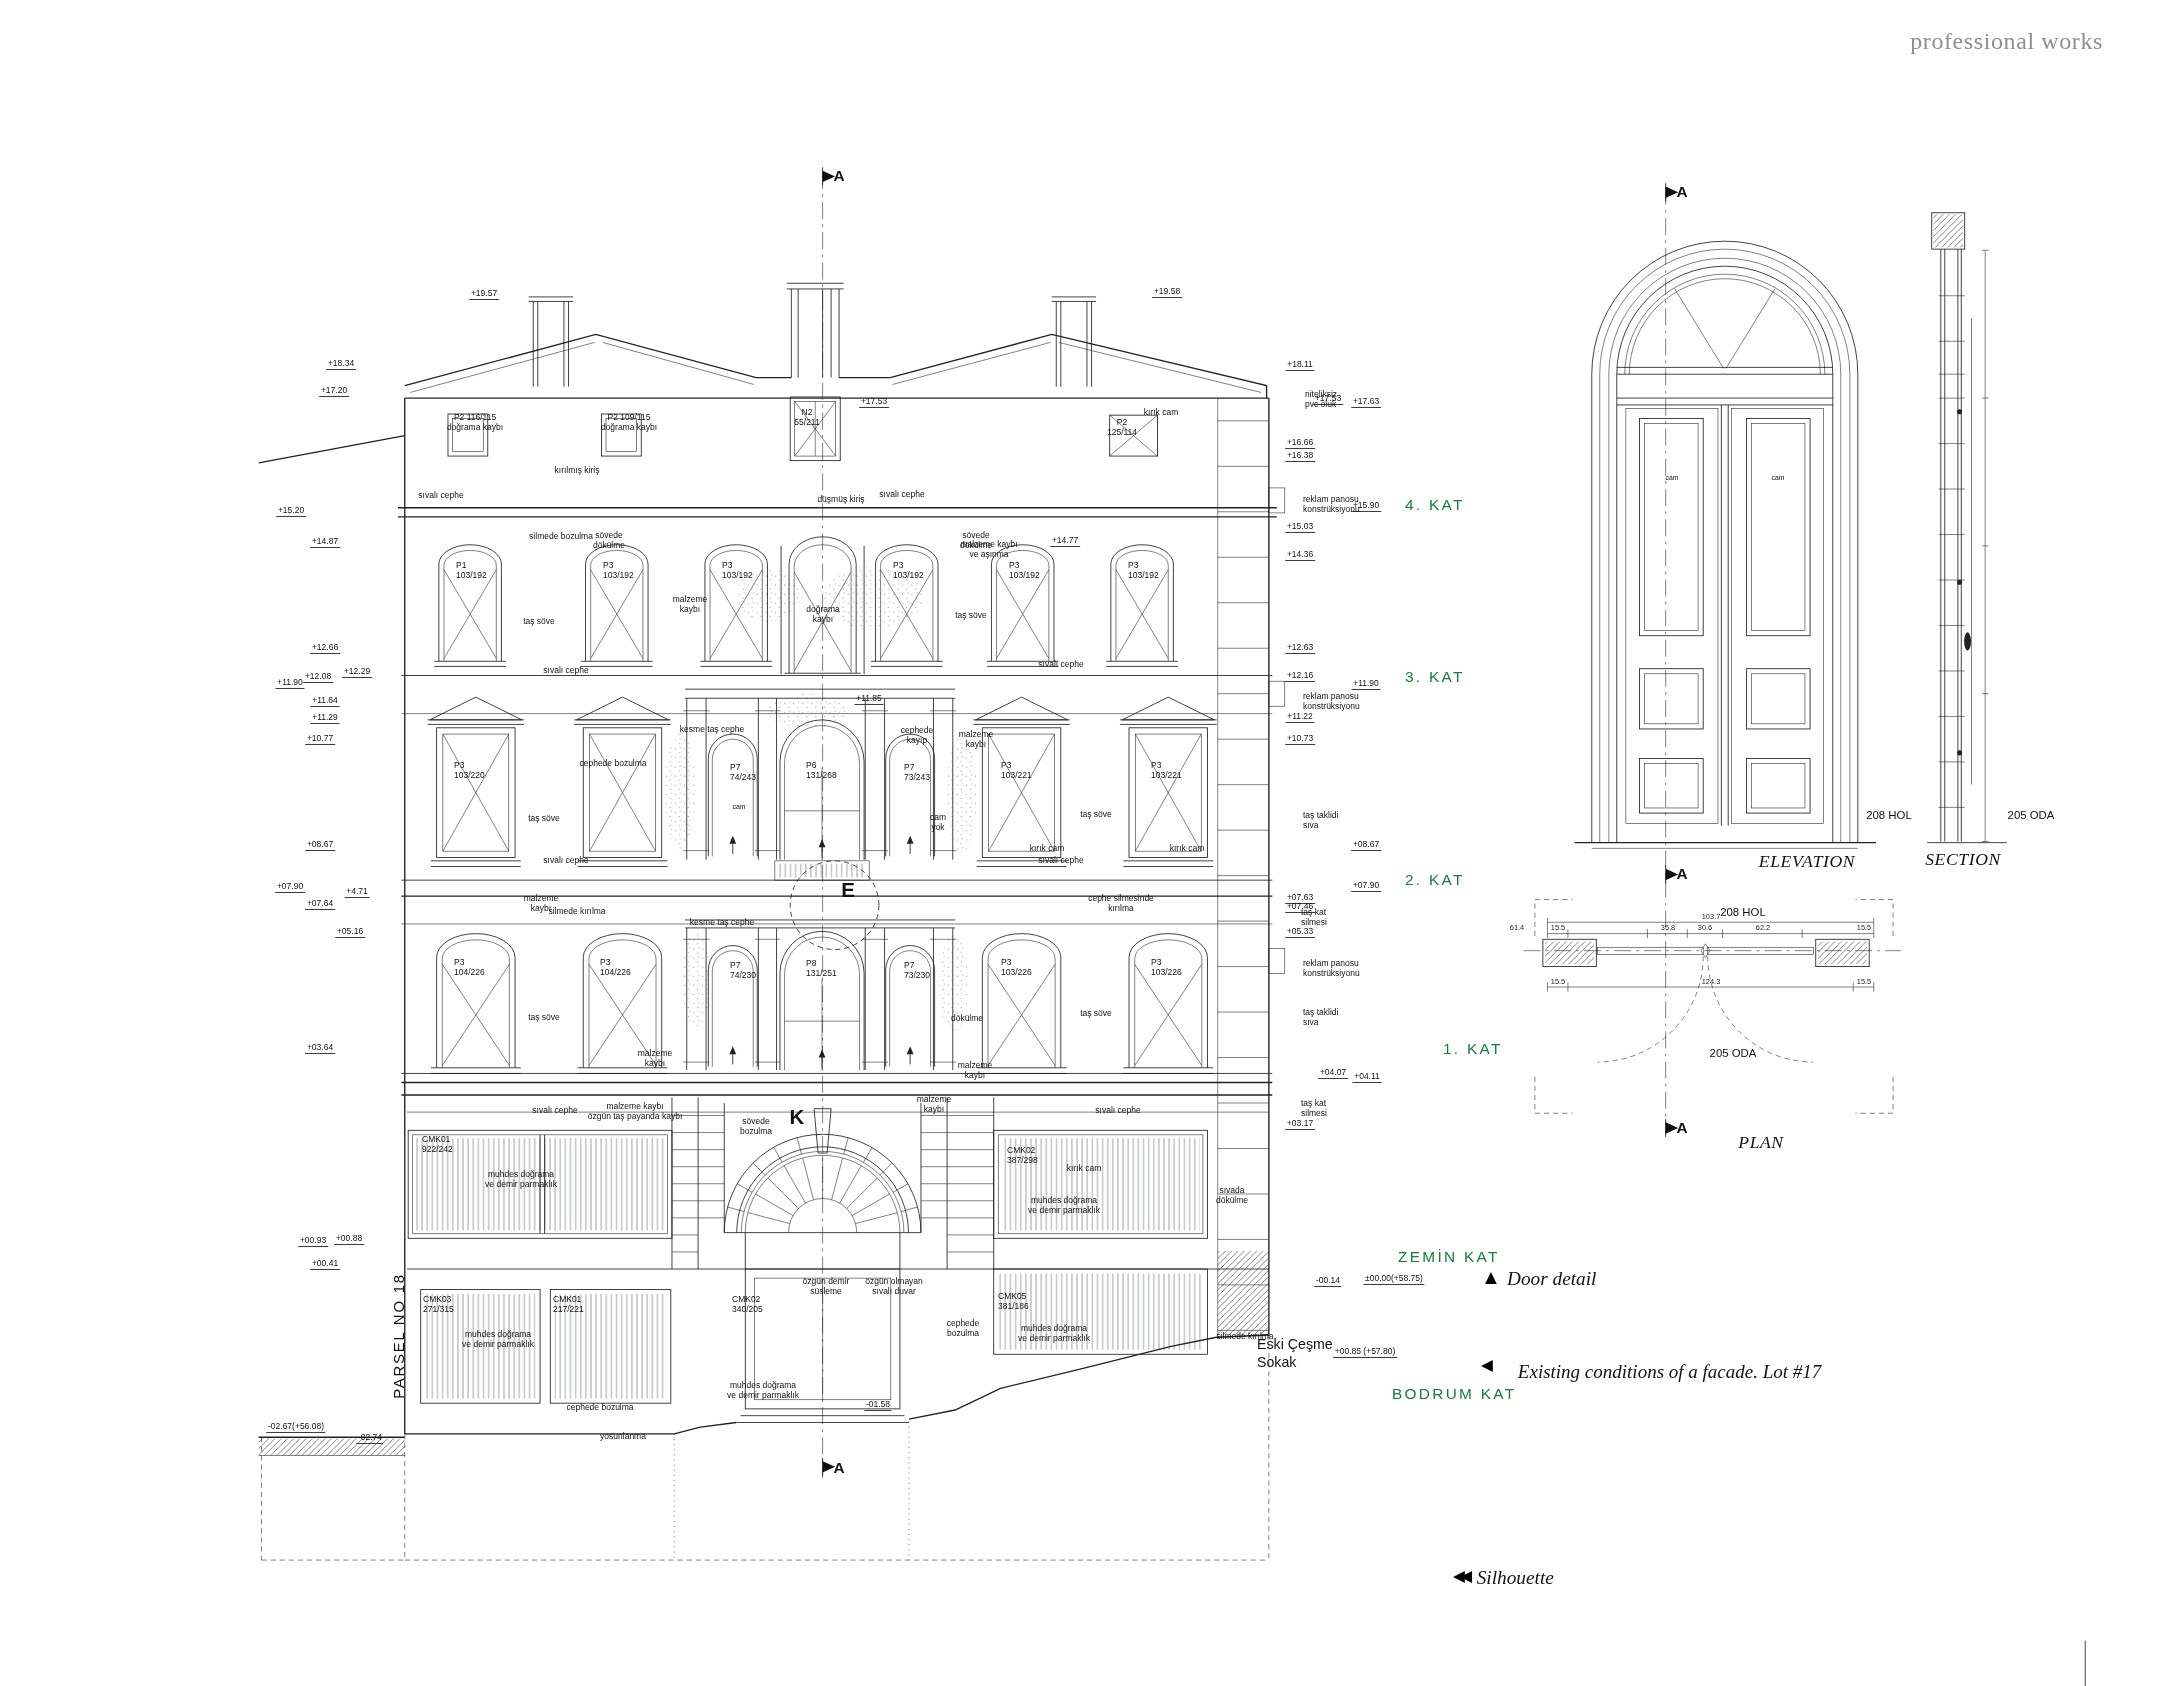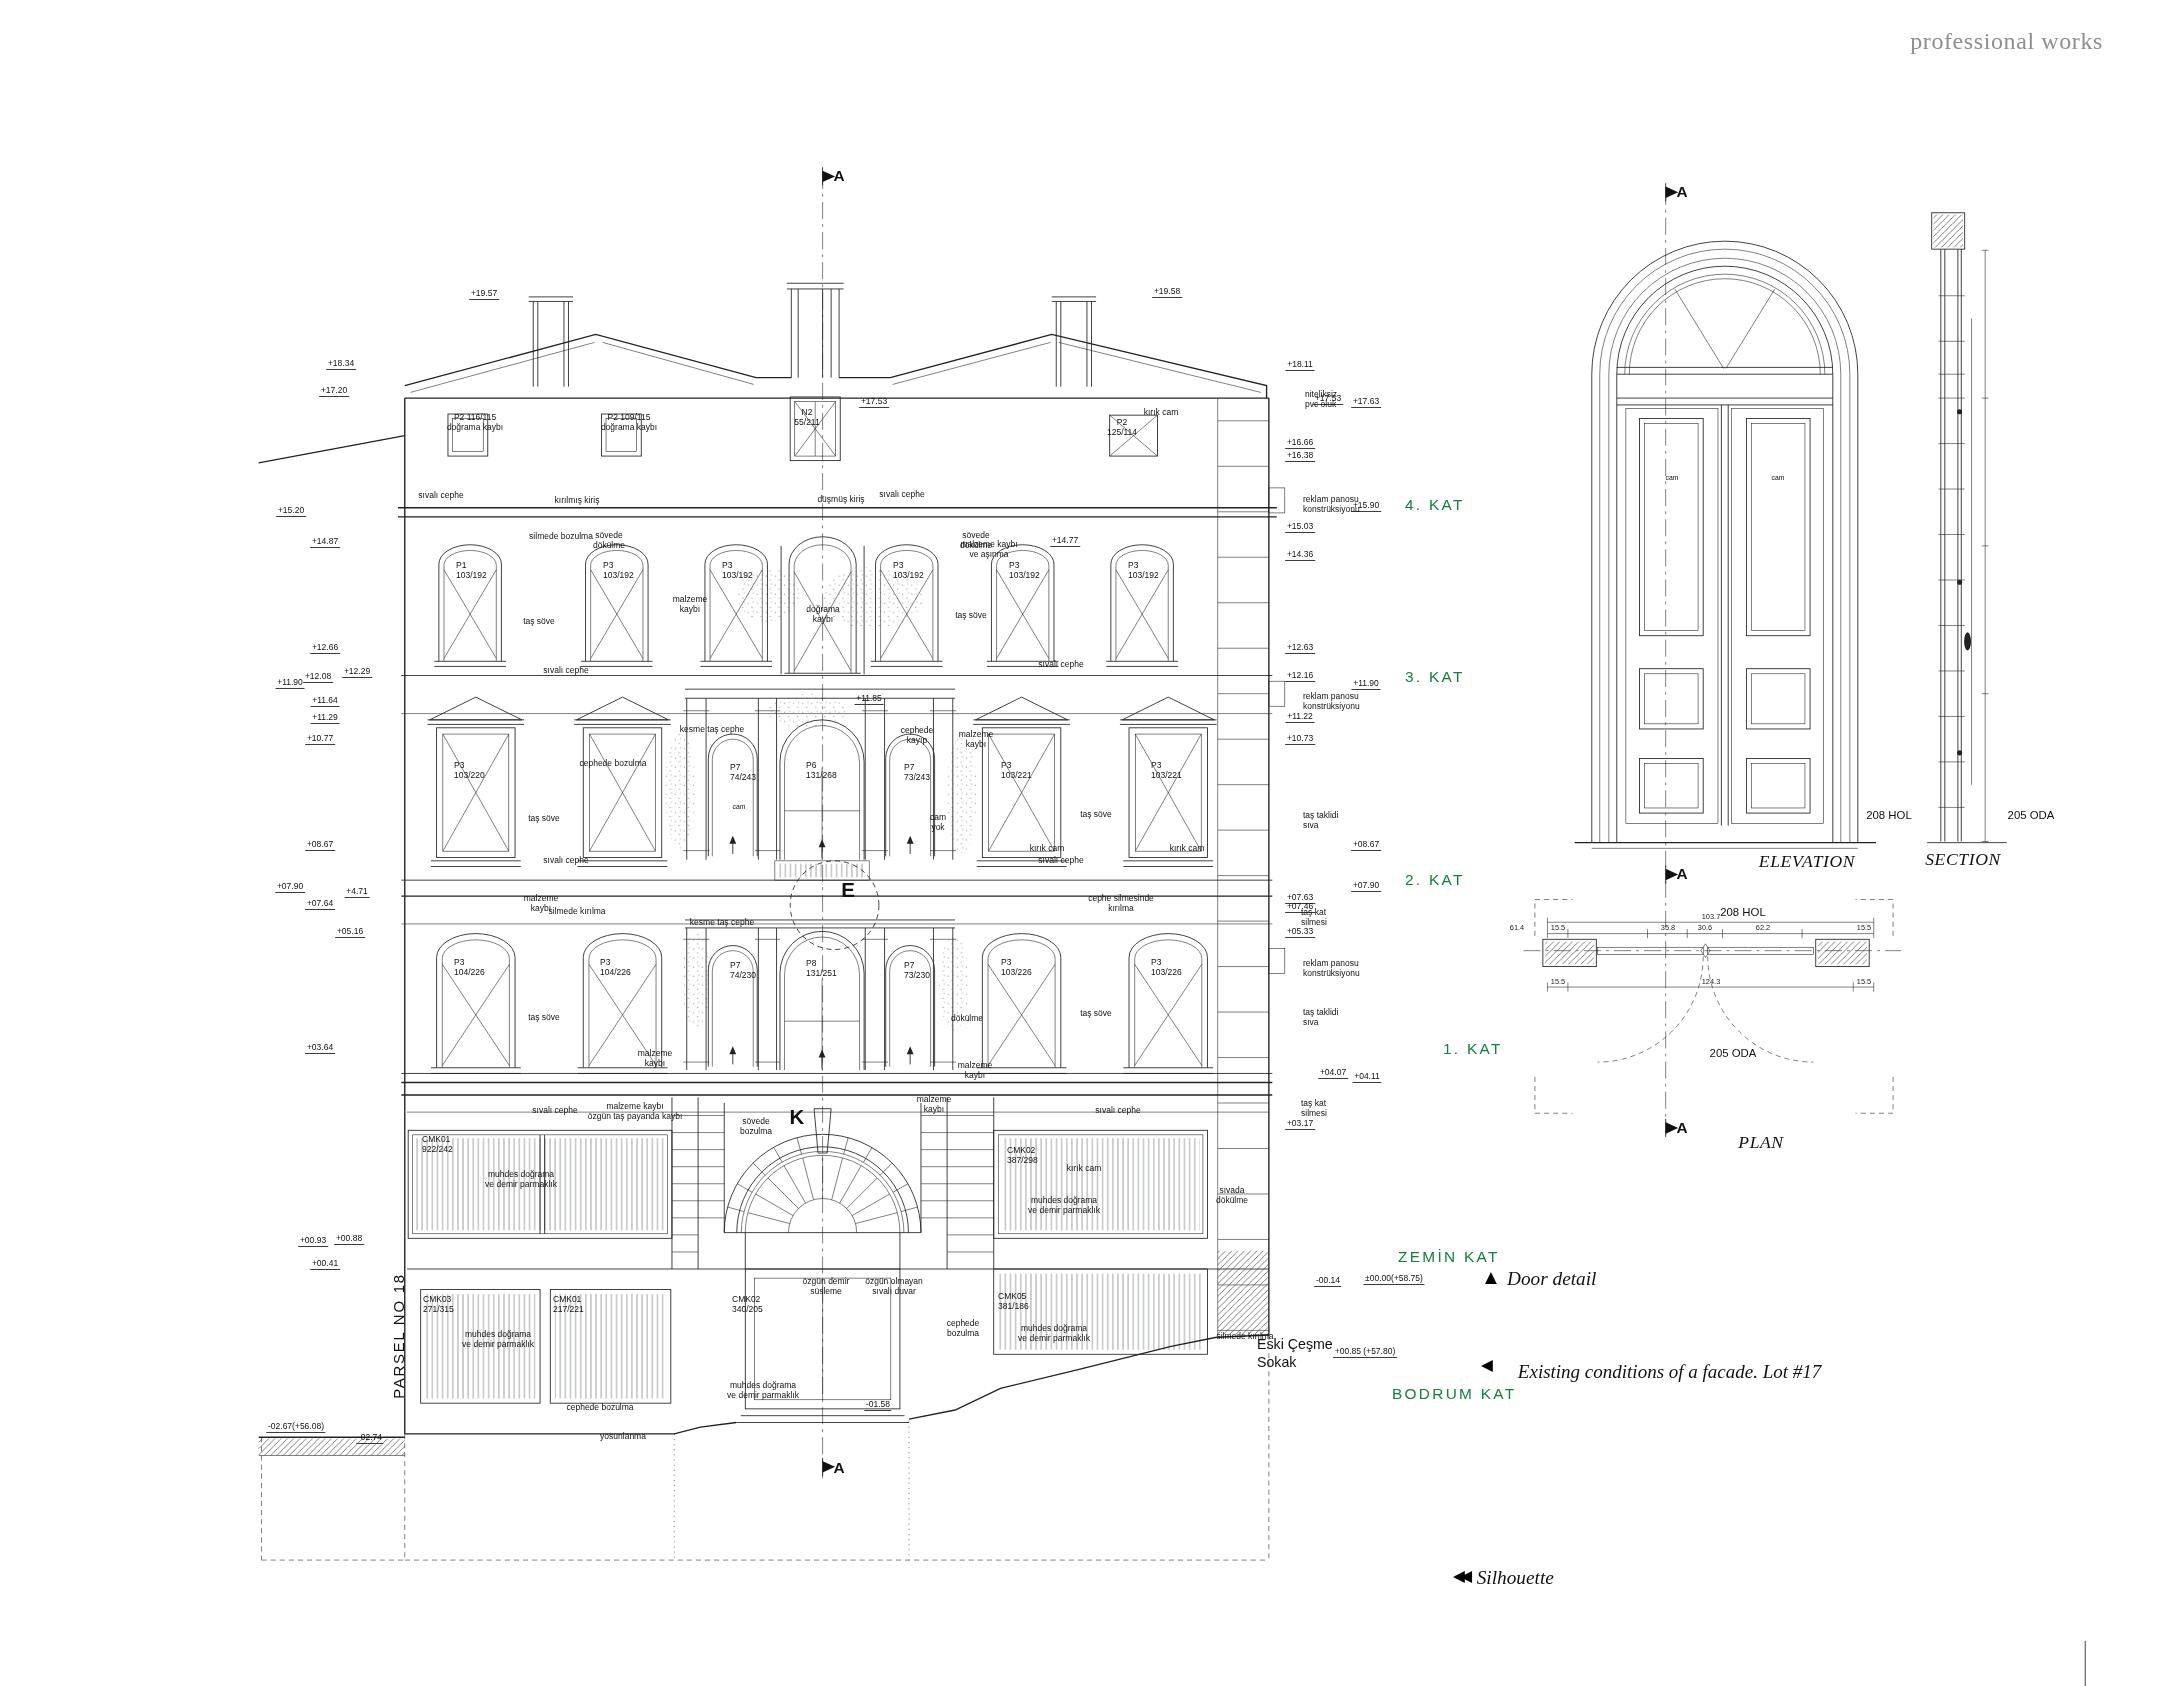--- a/index.html
+++ b/index.html
@@ -439,21 +439,21 @@
 doğrama kaybı</div>
     <div class="ann" style="left: 807px; top: 418px;">N2
 55/211</div>
     <div class="ann" style="left: 1161px; top: 413px;">kırık cam</div>
     <div class="ann" style="left: 1122px; top: 428px;">P2
 125/114</div>
     <div class="ann al" style="left: 1305px; top: 400px;">niteliksiz
 pvc oluk</div>
     <div class="ann" style="left: 441px; top: 496px;">sıvalı cephe</div>
     <div class="ann" style="left: 902px; top: 495px;">sıvalı cephe</div>
-    <div class="ann" style="left: 577px; top: 501px;">kırılmış kiriş</div>
+    <div class="ann" style="left: 577px; top: 471px;">kırılmış kiriş</div>
     <div class="ann" style="left: 841px; top: 500px;">düşmüş kiriş</div>
     <div class="ann" style="left: 561px; top: 537px;">silmede bozulma</div>
     <div class="ann" style="left: 609px; top: 541px;">sövede
 dökülme</div>
     <div class="ann" style="left: 976px; top: 541px;">sövede
 dökülme</div>
     <div class="ann" style="left: 989px; top: 550px;">malzeme kaybı
 ve aşınma</div>
     <div class="ann al" style="left: 456px; top: 571px;">P1
 103/192</div>

